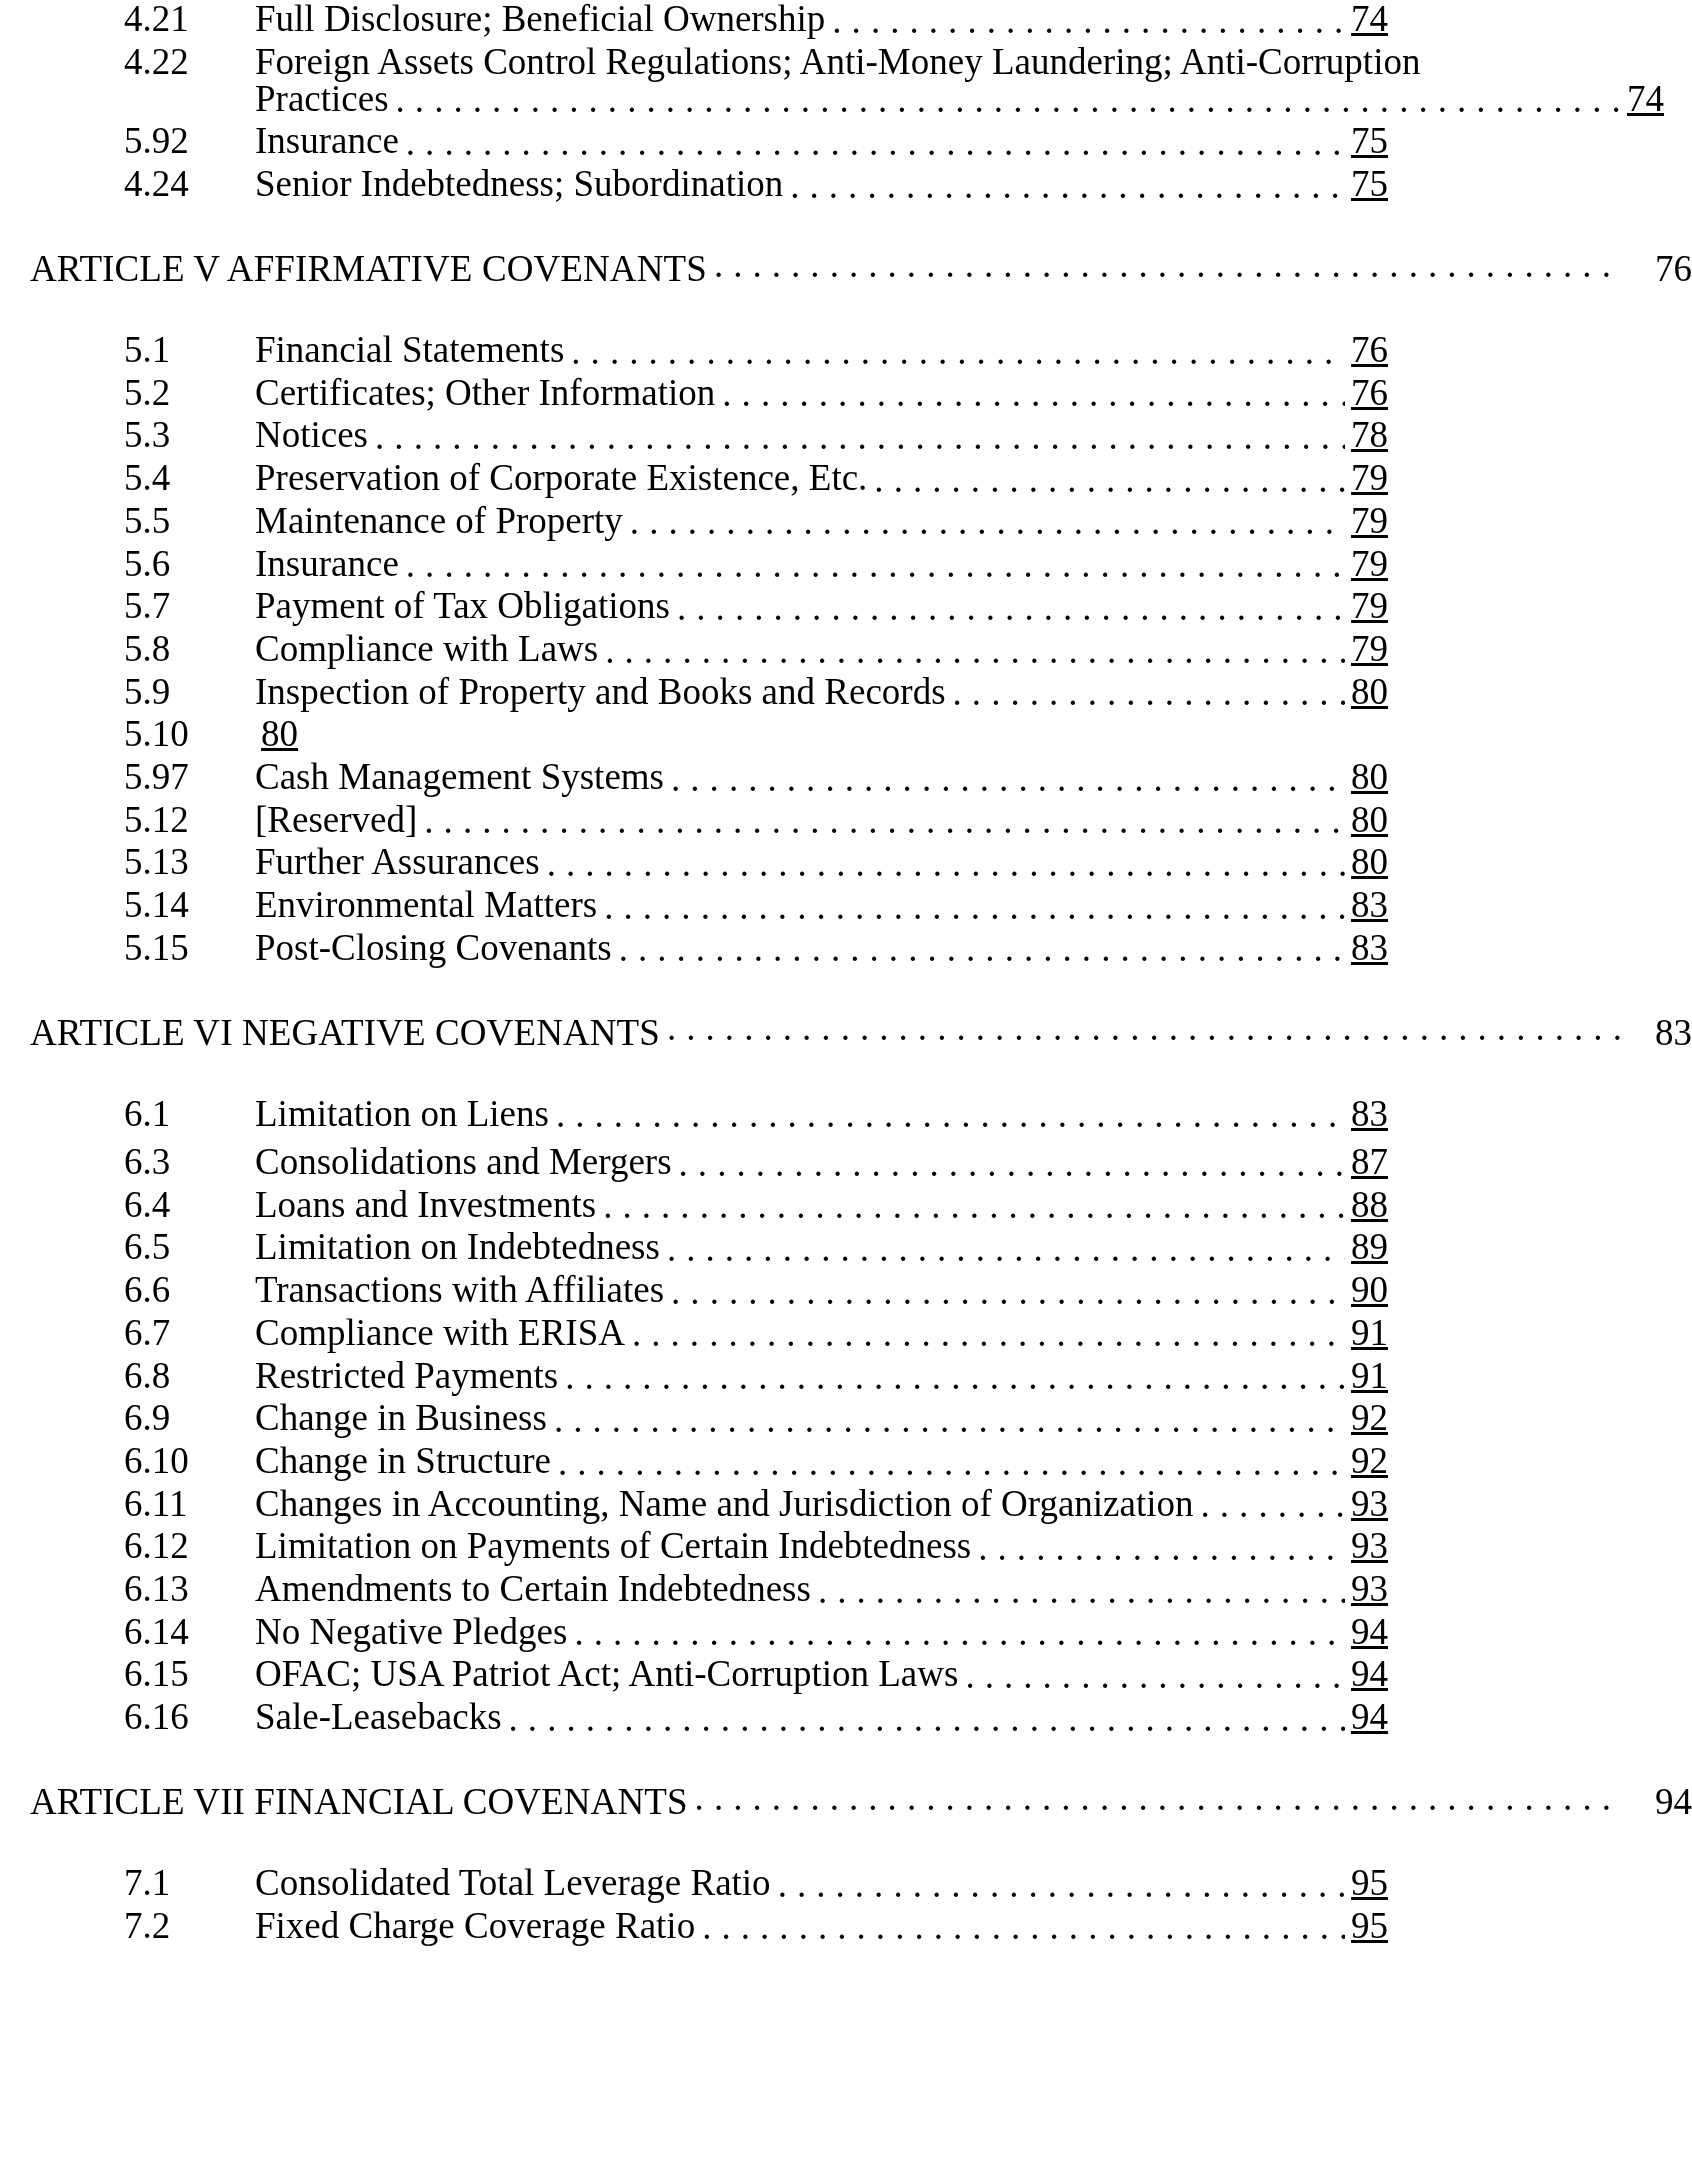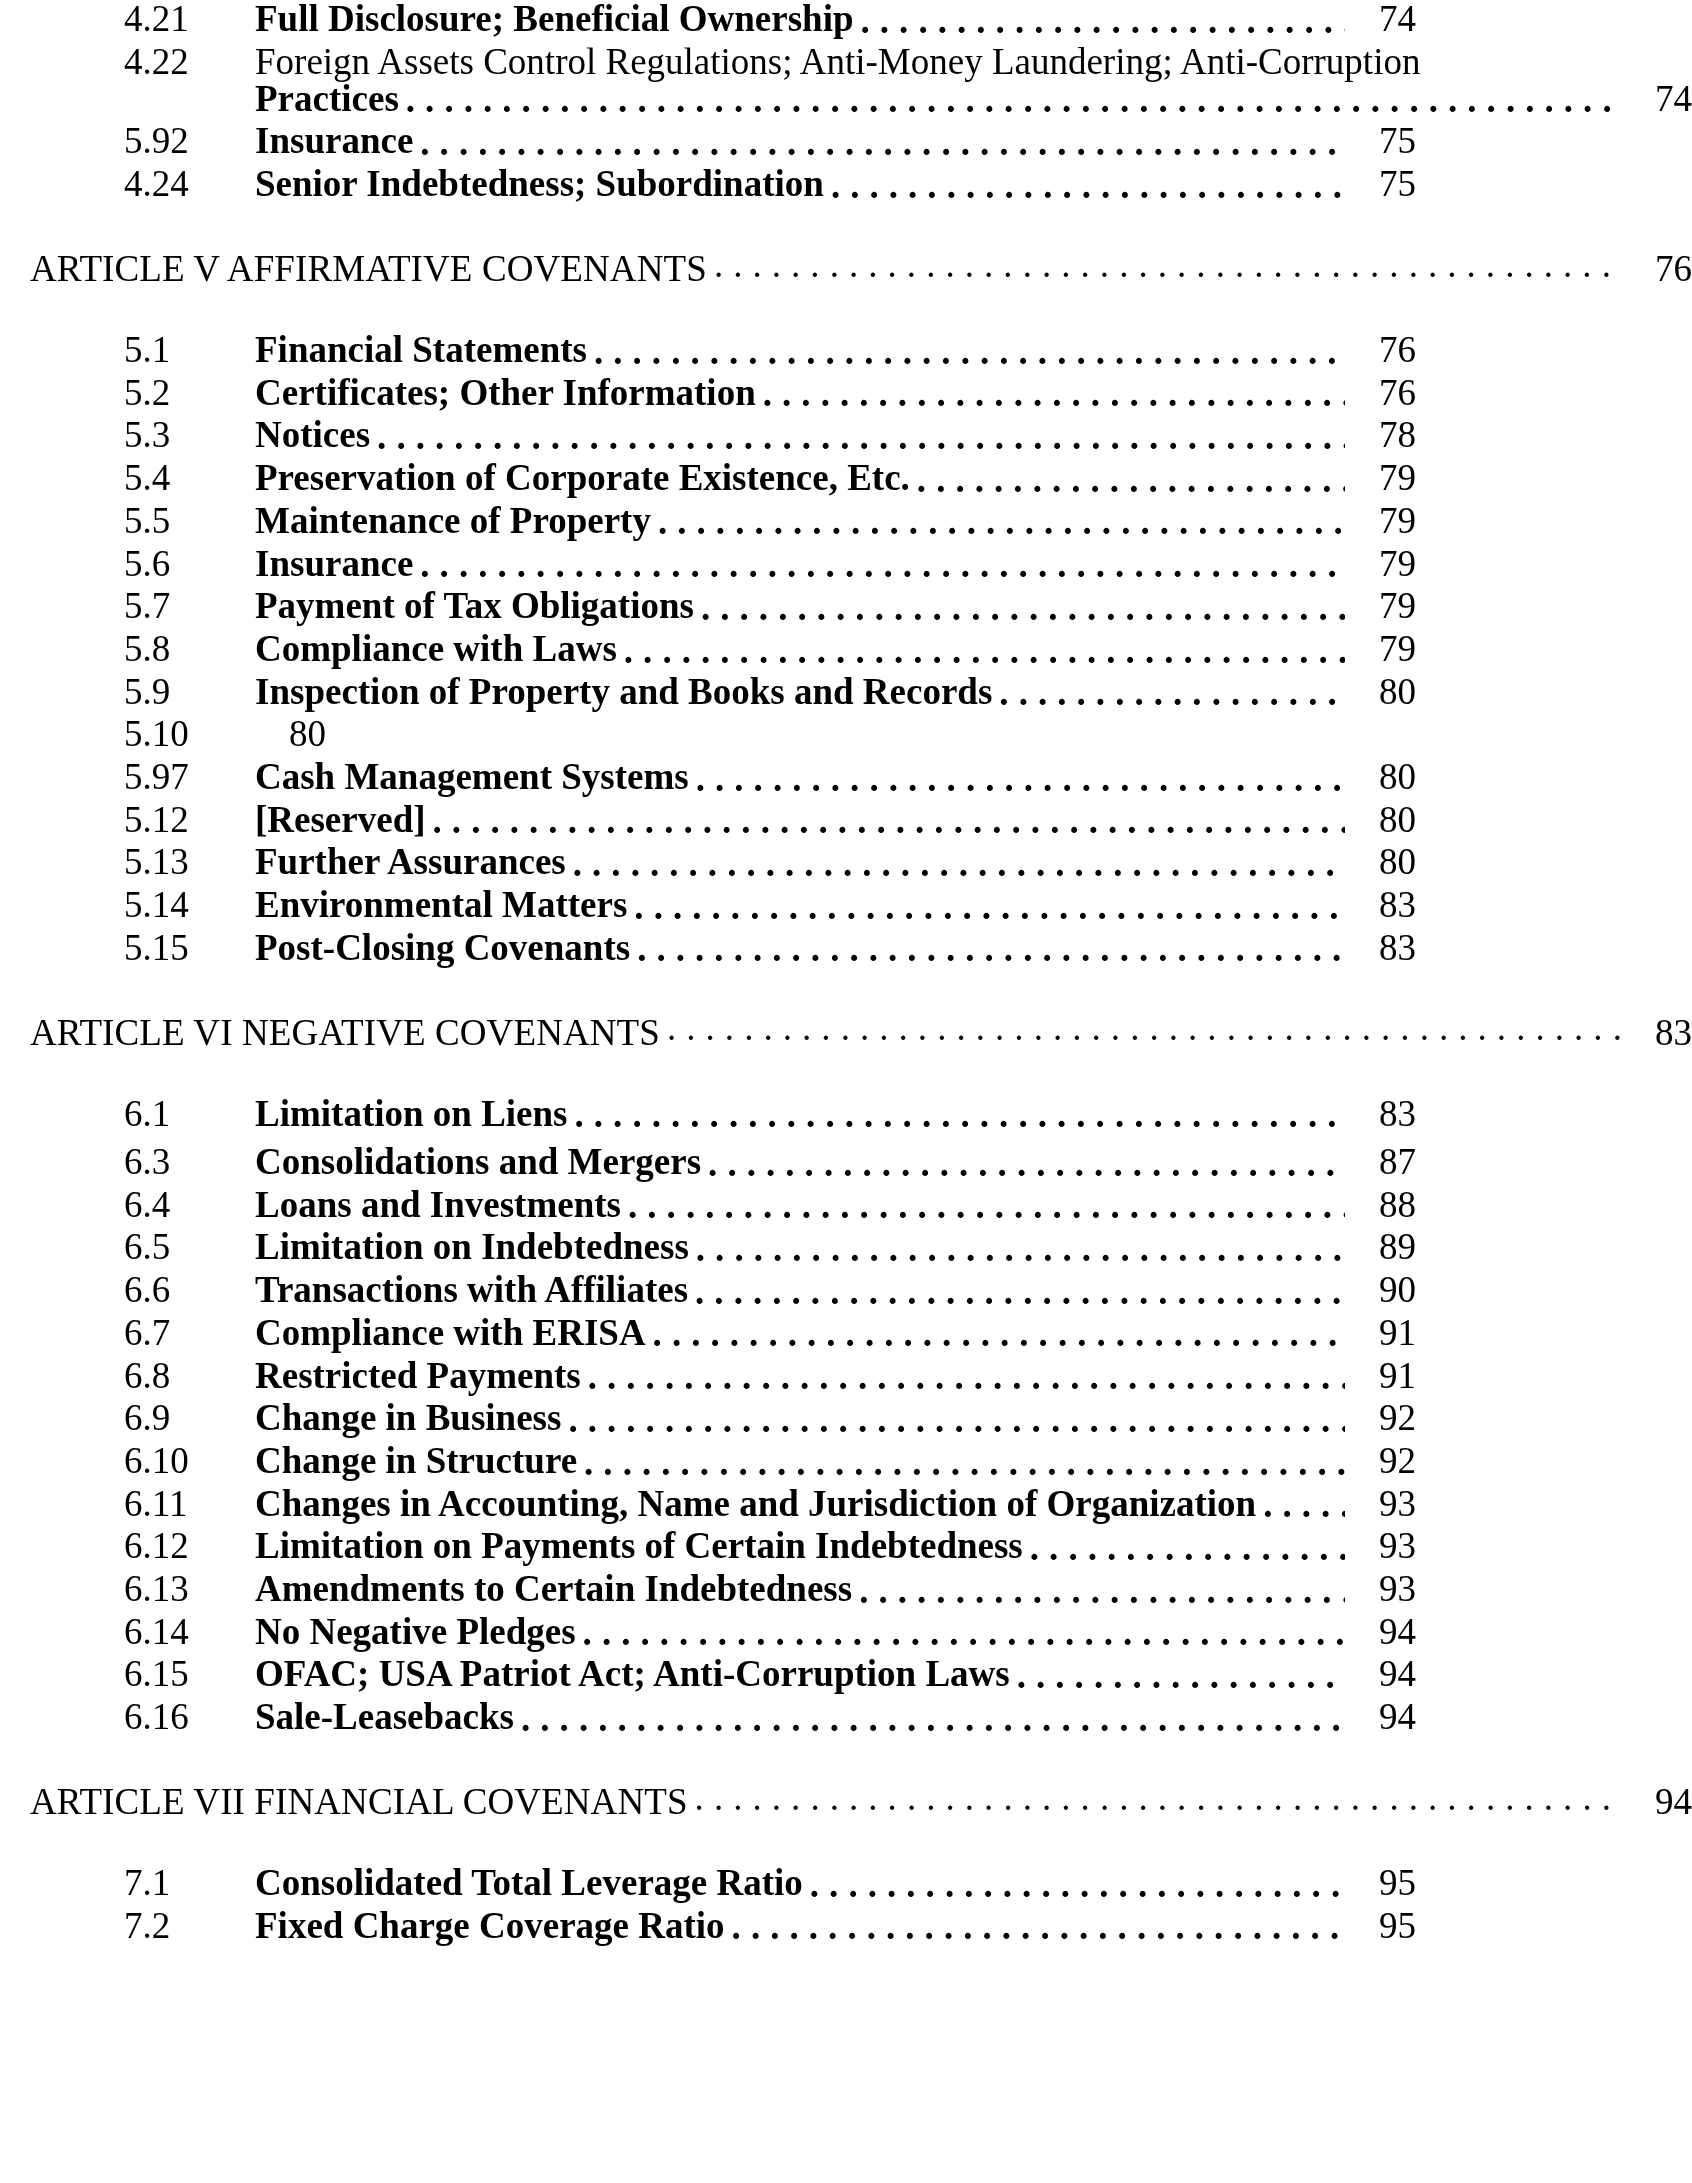--- a/index.html
+++ b/index.html
@@ -76,21 +76,20 @@
   }
   .sec-num {
     flex: 0 0 131px;
     white-space: nowrap;
   }
   .sec-body {
     flex: 1 1 auto;
     display: flex;
     align-items: flex-start;
     min-width: 0;
-    font-weight: bold;
   }
   .sec-title {
     flex: 0 0 auto;
     padding-right: 7px;
     white-space: nowrap;
   }
   .sec-leader {
     flex: 1 1 auto;
     overflow: hidden;
     position: relative;
@@ -102,22 +101,23 @@
     left: 0;
     bottom: 5.2px;
     white-space: nowrap;
     letter-spacing: 0.4px;
     font-size: 37px;
     line-height: 0.6;
   }
   .sec-page {
     flex: 0 0 auto;
     width: 65px;
-    text-align: right;
+    text-align: left;
     padding-left: 6.1px;
+    text-decoration: underline;
   }
 
   
   .section-row.wrapped {
     display: block;
   }
   .wrapped .line1 {
     display: flex;
     align-items: baseline;
     width: 1692px;

